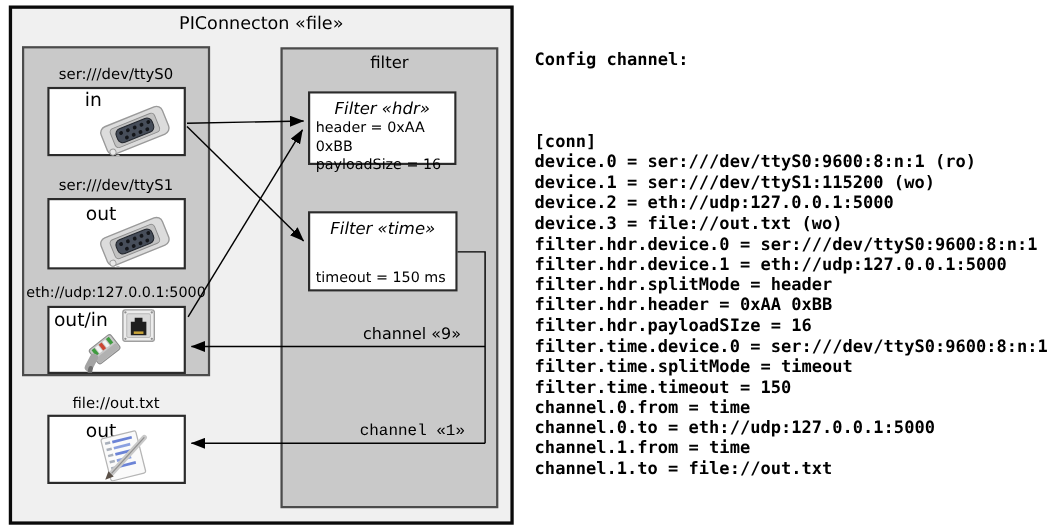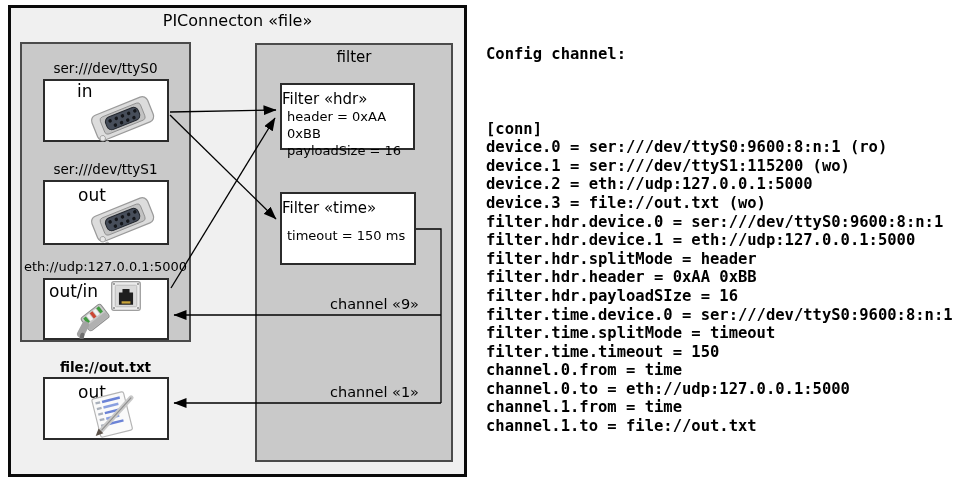--- a/index.html
+++ b/index.html
@@ -11,21 +11,21 @@
              background:#f0f0f0; border:3px solid #0a0a0a; box-sizing:border-box; }
   .diagram-title { position:absolute; left:0; top:3px; width:100%; text-align:center;
                    font-size:16px; }
   .panel { position:absolute; background:#c9c9c9; border:2px solid #4b4b4b; box-sizing:border-box; }
   .devices-panel { left:9px;  top:34px; width:171px; height:300px; }
   .filters-panel { left:244px; top:35px; width:198px; height:419px; }
   .filters-label { position:absolute; left:0; top:3px; width:100%; text-align:center; font-size:15px; }
 
   .dev-label { position:absolute; left:0; width:100%; text-align:center; font-size:13.5px; white-space:nowrap; }
   .dev-label.l1 { top:16px; } .dev-label.l2 { top:117px; }
-  .dev-label.l3 { top:215px; font-size:13px; } .dev-label.l4 { top:315px;font-weight:bold; }
+  .dev-label.l3 { top:215px; font-size:13px; } .dev-label.l4 { top:315px; }
 
   .dev-box { position:absolute; left:21px; width:126px; background:#ffffff;
              border:2px solid #2b2b2b; box-sizing:border-box; }
   .dev-box.b1 { top:35px;  height:63px; }
   .dev-box.b2 { top:136px; height:65px; }
   .dev-box.b3 { top:234px; height:62px; }
   .dev-box.b4 { top:333px; height:63px; }
   .mode { position:absolute; font-size:17px; line-height:18px; white-space:nowrap; }
   .b1 .mode { left:32px; top:1px; }
   .b2 .mode { left:33px; top:4px; }
@@ -34,29 +34,29 @@
   .icon { position:absolute; }
   .serial-icon  { left:34px; top:11px; width:86px; height:50px; }
   .ethport-icon { left:66px; top:1px;  width:30px; height:30px; }
   .ethplug-icon { left:24px; top:21px; width:54px; height:38px; }
   .notepad-icon { left:36px; top:11px; width:62px; height:48px; }
 
   .filter-box { position:absolute; left:23px; background:#ffffff; border:2px solid #2b2b2b;
                 box-sizing:border-box; }
   .filter-box.hdr  { top:38px;  width:135px; height:67px; }
   .filter-box.time { top:147px; width:136px; height:73px; }
-  .filter-title { text-align:left; font-size:15px; margin-top:5px; }
+  .filter-title { text-align:center; font-size:15px; margin-top:5px;font-style:italic; }
   .filter-attrs { margin-left:5px; font-size:13px; line-height:17px; }
   .filter-box.hdr  .filter-attrs { margin-top:0; }
-  .filter-box.time .filter-attrs { margin-top:10px; }
+  .filter-box.time .filter-attrs { margin-top:27px; }
 
   .channel-label { position:absolute; left:316px; width:92px; text-align:right;
                    font-size:14.5px; white-space:nowrap; }
   .channel-label.ch0 { top:288px; }
-  .channel-label.ch1 { top:376px; }
+  .channel-label.ch1 { top:376px;font-family:Liberation Mono, monospace; }
 
   .arrows { position:absolute; left:0; top:0; width:964px; height:484px; pointer-events:none; }
   .arrows line, .arrows polyline { stroke:#000; stroke-width:1.3; fill:none; }
 
   
   .config { position:absolute; left:486px; top:8px;
             font-family:"DejaVu Sans Mono", monospace; font-weight:bold;
             font-size:15.5px; line-height:18.6px; white-space:pre; }
   .config-heading { margin-bottom:18.6px; }
   .config-line { height:18.6px; }

